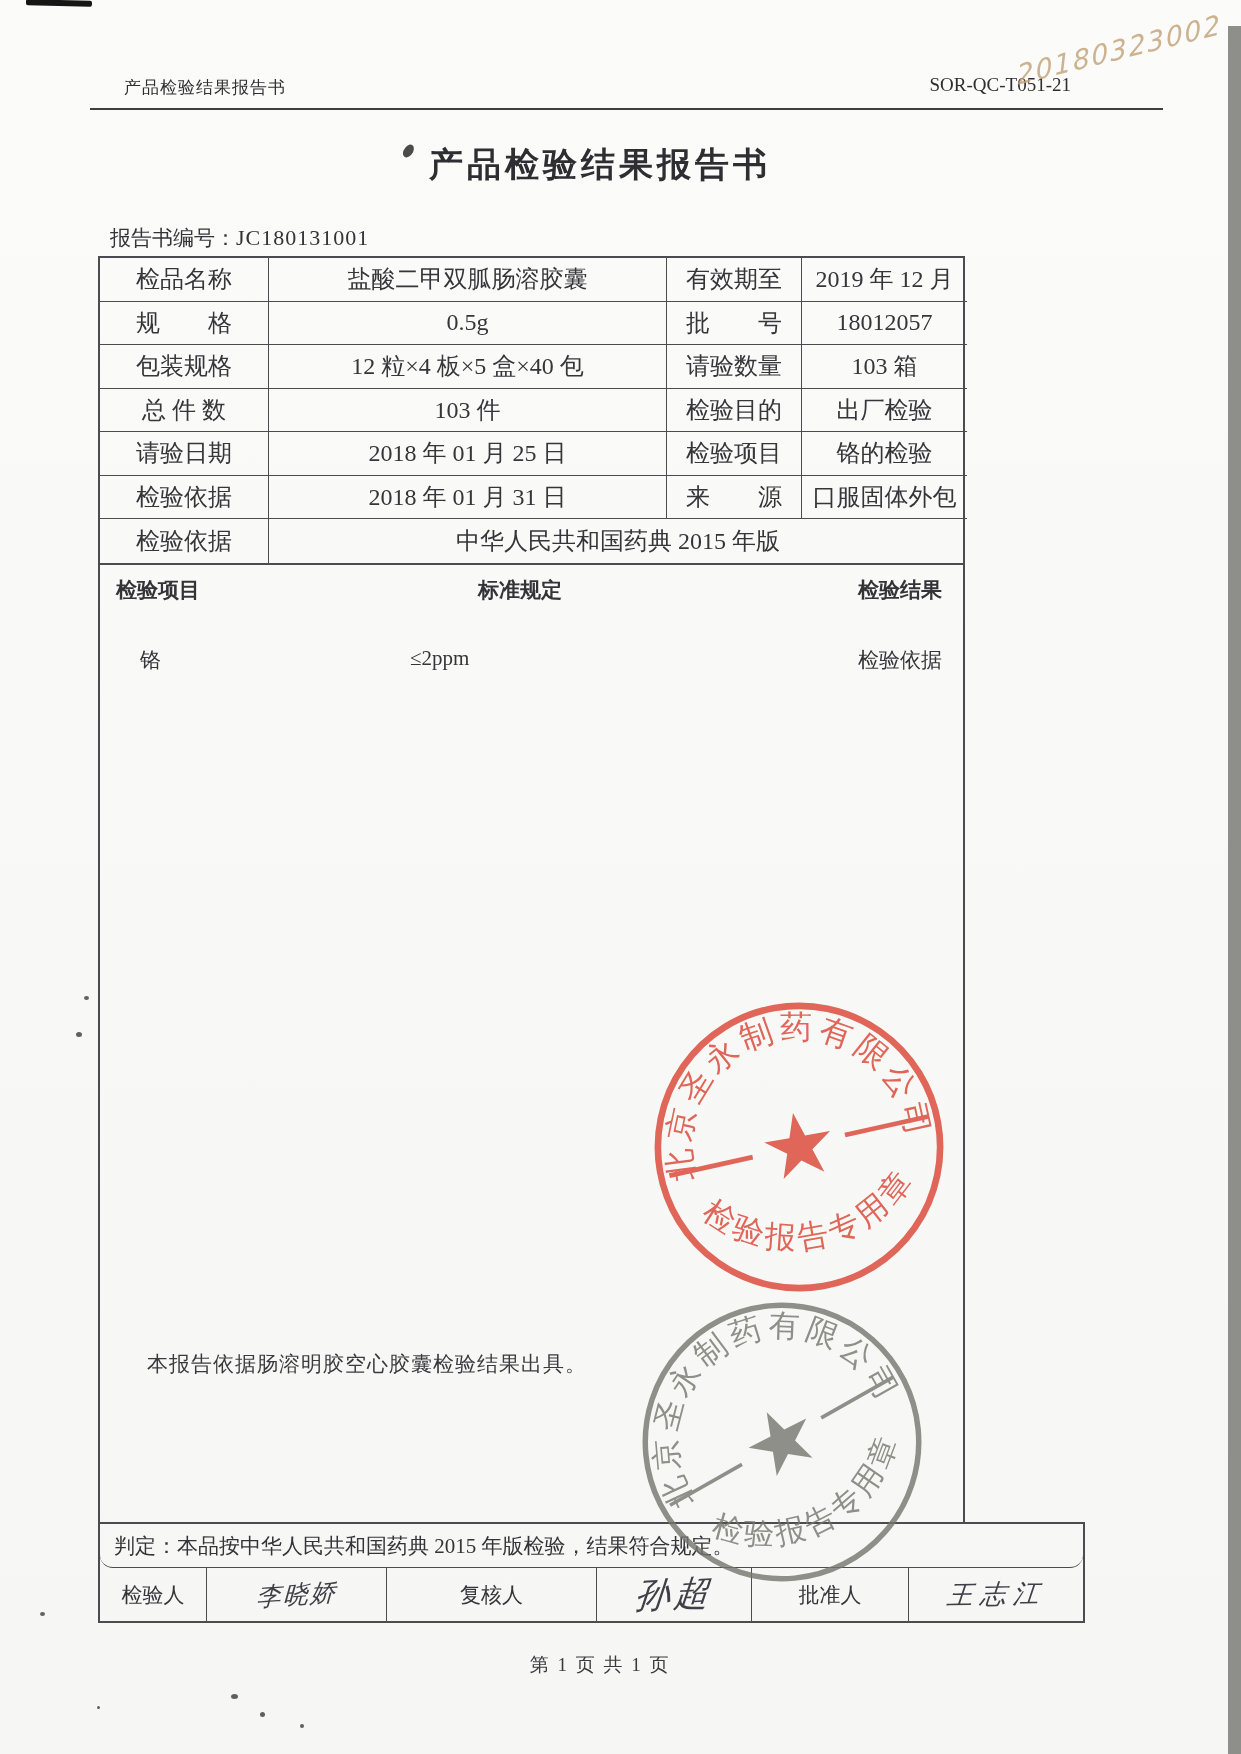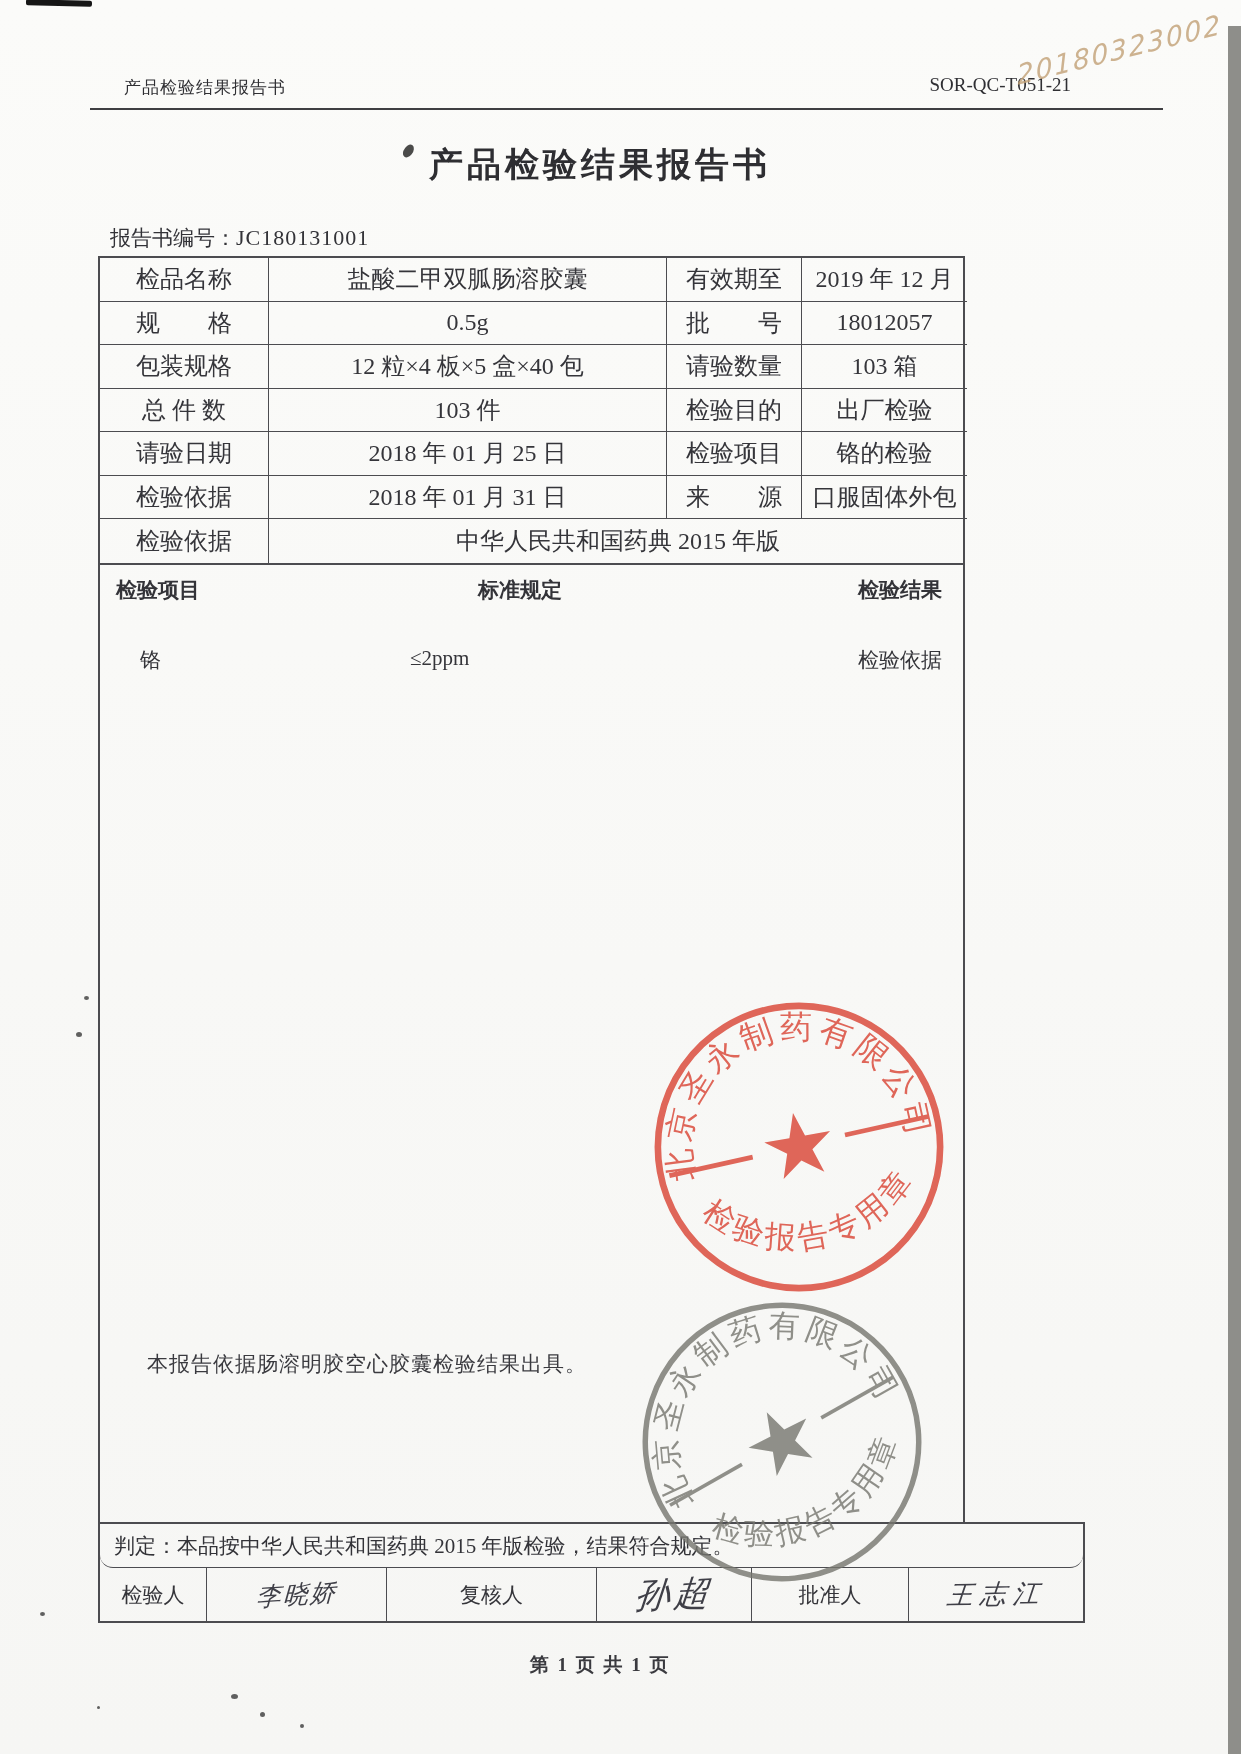--- a/index.html
+++ b/index.html
@@ -92,21 +92,21 @@
     font-size:21px;box-sizing:border-box;white-space:nowrap;
   }
   .sig-cell.last{border-right:none;}
   .handwriting{
     font-family:"DejaVu Sans",sans-serif;font-style:italic;color:#3f3f47;
   }
   .sig1{font-size:25px;transform:rotate(-4deg) skewX(-6deg);letter-spacing:2px;}
   .sig2{font-size:35px;transform:rotate(-3deg) skewX(-8deg);letter-spacing:4px;}
   .sig3{font-size:26px;transform:rotate(-1deg) skewX(-6deg);letter-spacing:7px;}
 
-  .footer{position:absolute;left:0;top:1652px;width:1200px;text-align:center;font-size:19px;letter-spacing:2px;color:#3a3a3f;font-weight:bold;}
+  .footer{position:absolute;left:0;top:1652px;width:1200px;text-align:center;font-size:19px;letter-spacing:2px;color:#3a3a3f;}
 
   .stamp text{font-family:"Liberation Serif","DejaVu Serif",serif;}
 </style>
 </head>
 <body>
 
 <div class="page">
 
   <div class="edge-band"></div>
   <div class="corner-sliver"></div>

